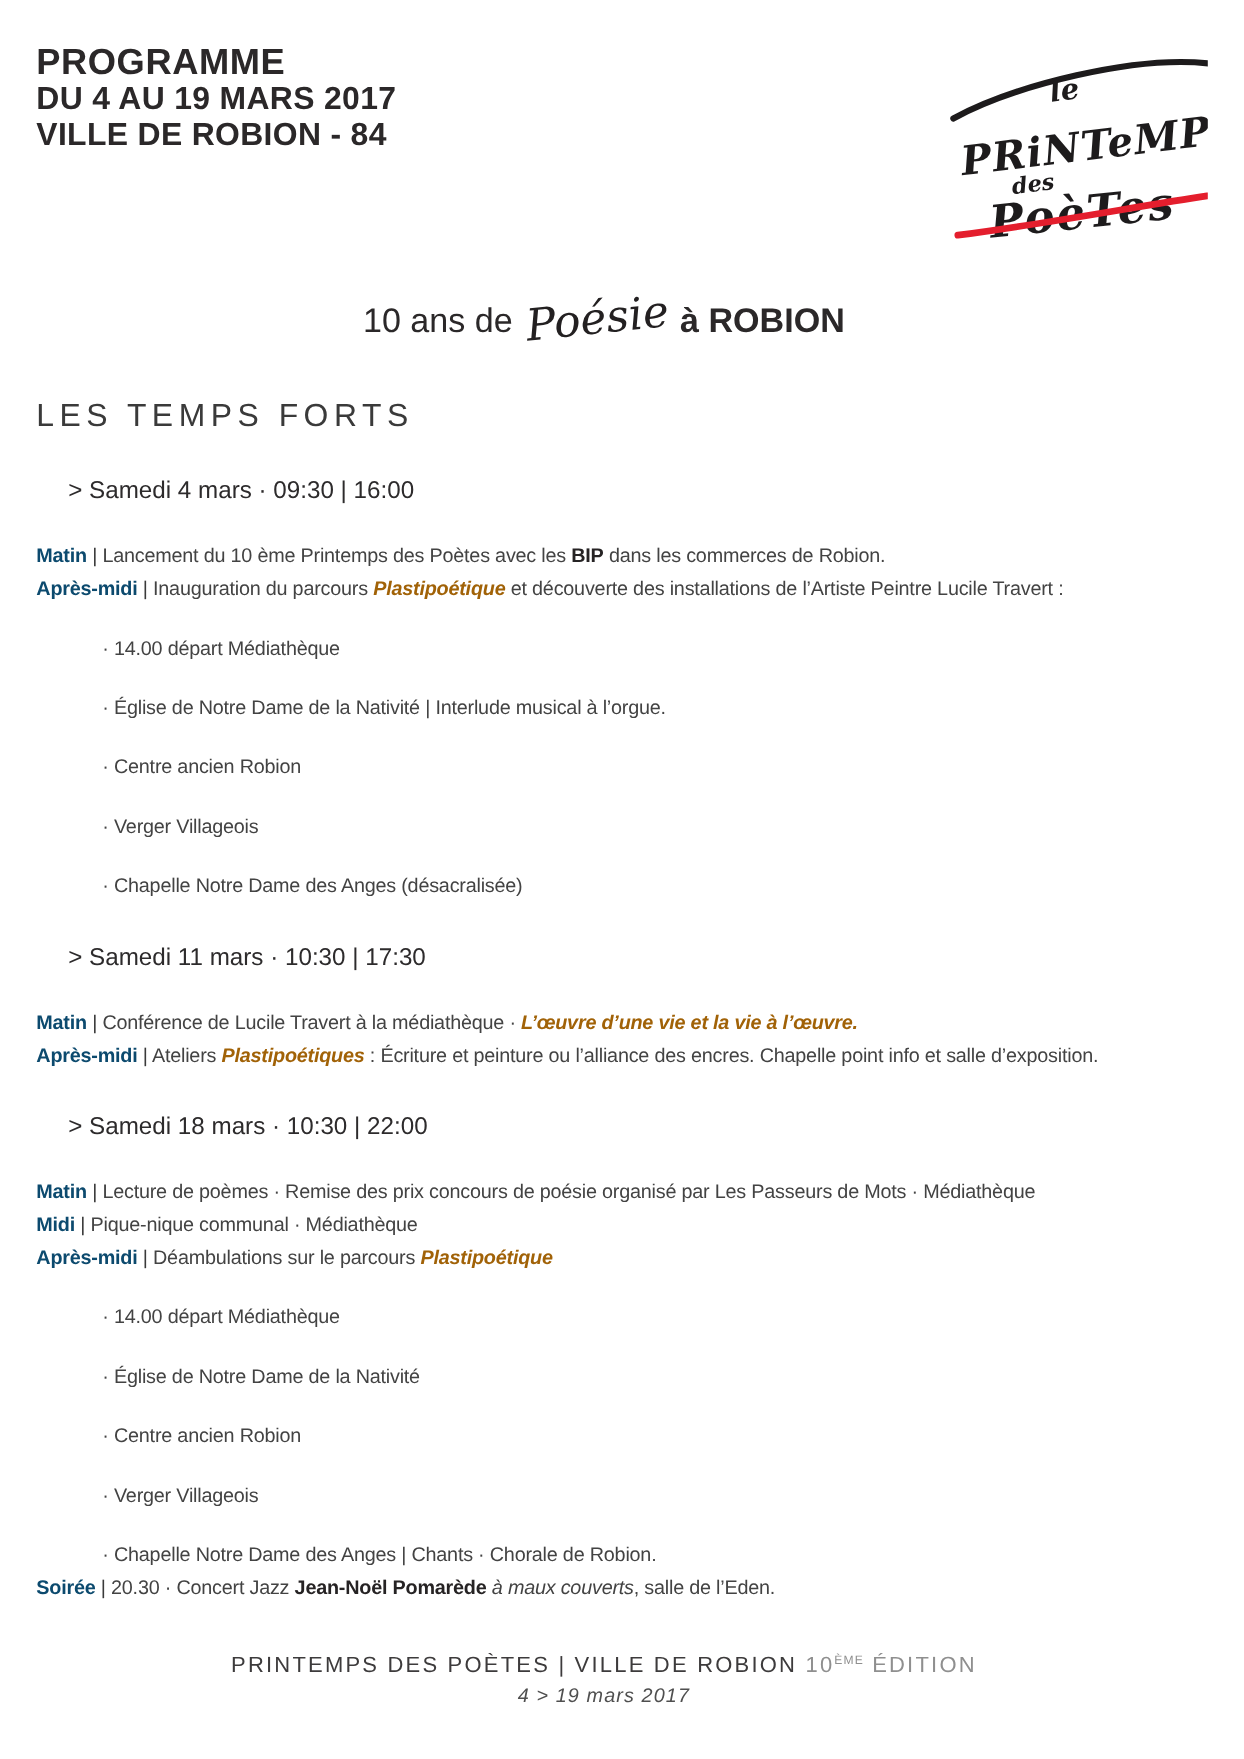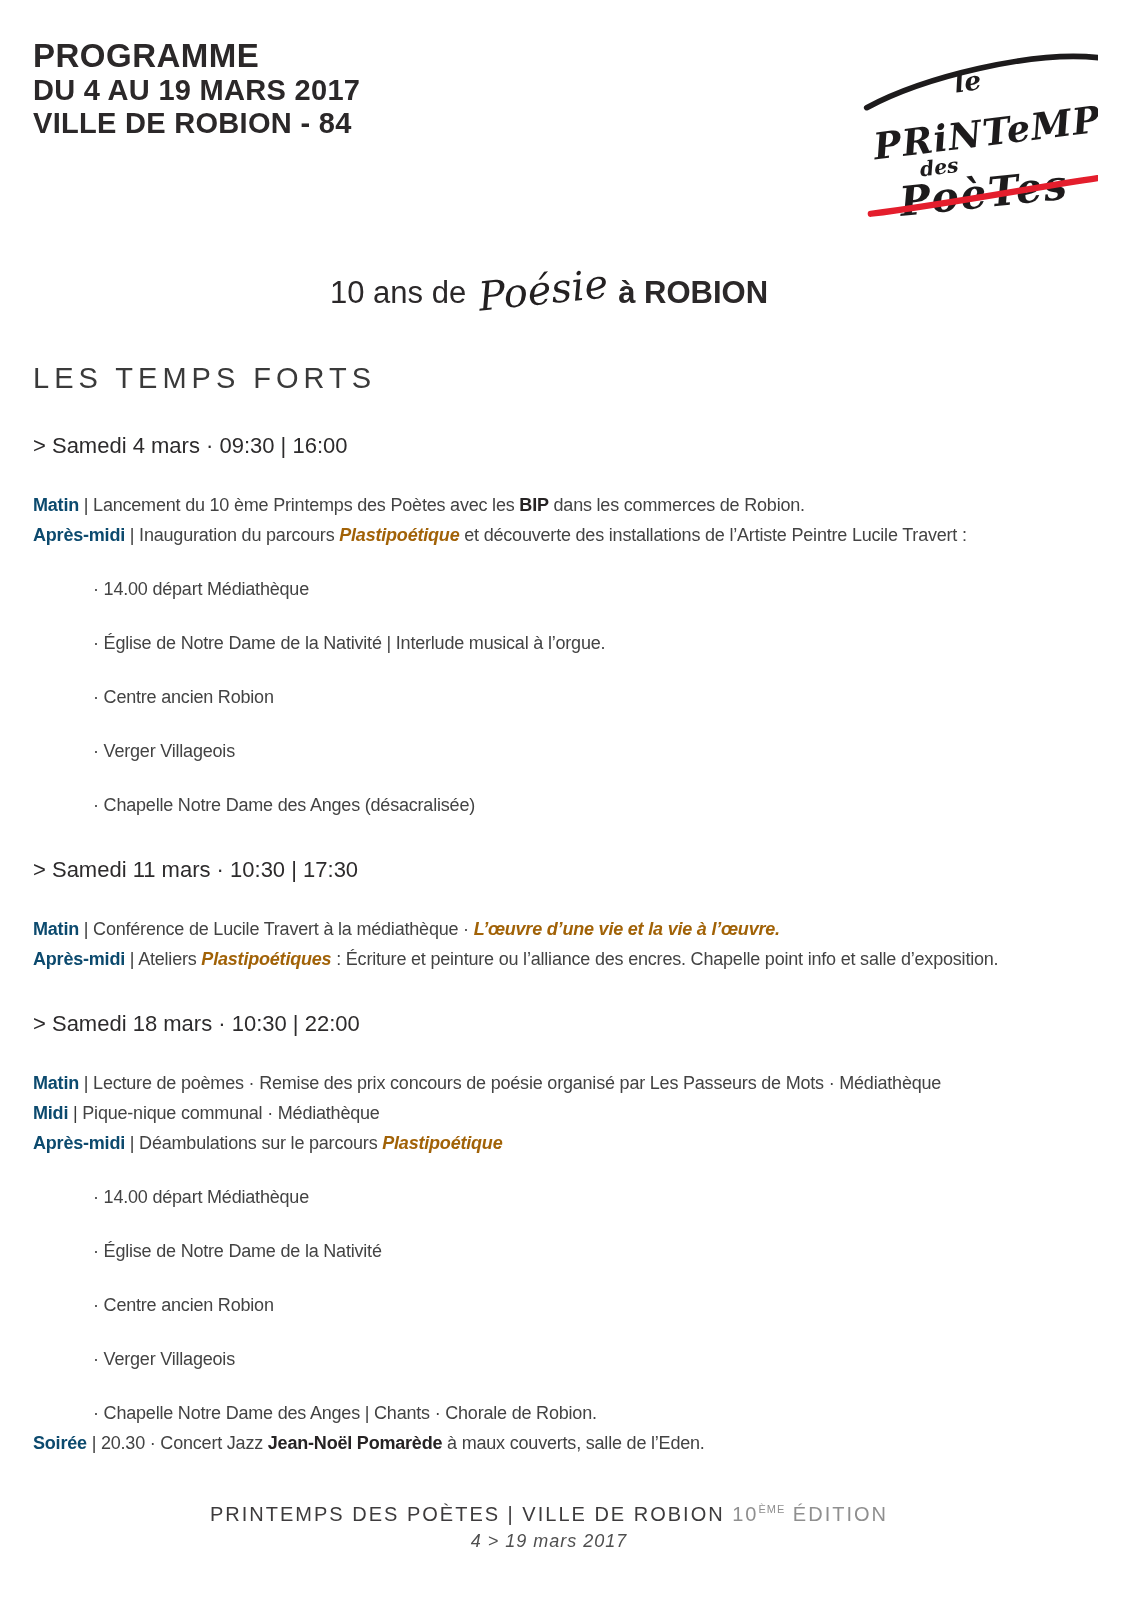--- a/index.html
+++ b/index.html
@@ -28,29 +28,29 @@
   .main-title{position:absolute;left:0;right:0;top:266px;text-align:center;font-size:31px;color:#2b2829;}
   .main-title .script{
     font-family:"DejaVu Serif",serif;font-style:italic;font-size:40px;
     display:inline-block;transform:rotate(-6deg) translateY(1px);margin:0 10px 0 12px;color:#232021;
   }
   .main-title .suffix{font-weight:700;}
   
   .content{position:absolute;left:33px;top:360px;right:10px;}
   .section-heading{font-size:29px;font-weight:400;letter-spacing:5px;color:#3a3a3a;line-height:36px;}
   .event{margin:0;}
-  .event-header{font-size:22px;line-height:28px;color:#2d2b2c;margin-top:36px;white-space:nowrap;}
+  .event-header{font-size:22px;line-height:28px;color:#2d2b2c;margin-top:36px;white-space:nowrap;margin-left:29px;}
   .event-body{margin-top:30px;}
   .line{font-size:18px;line-height:30px;letter-spacing:-.2px;color:#434343;white-space:nowrap;}
   .bullet{padding-left:60px;margin-top:24px;}
   .lbl{font-weight:700;color:#0c4a6e;}
   .sep{color:#3a3a3a;}
   .b{font-weight:700;color:#262324;}
   .bi{font-weight:700;font-style:italic;color:#a16207;}
-  .i{}
+  .i{font-style:italic;}
   
   .footer{position:absolute;left:0;right:0;top:1503px;text-align:center;}
   .footer-line1{font-size:20px;letter-spacing:2px;color:#3d3b3c;}
   .footer-line1 .edition{color:#8f8f8f;}
   .footer-line1 sup{font-size:11px;letter-spacing:1px;}
   .footer-line2{font-size:18px;font-style:italic;color:#4f4f4f;margin-top:5px;letter-spacing:1px;}
 </style>
 </head>
 <body>
 

